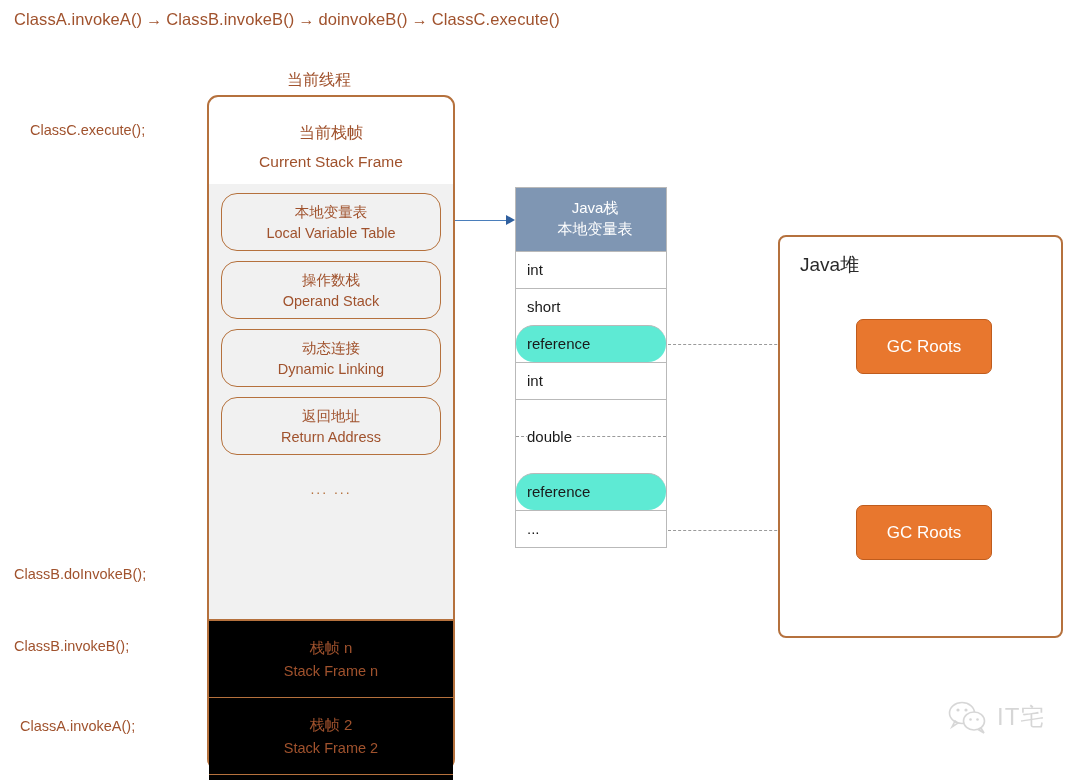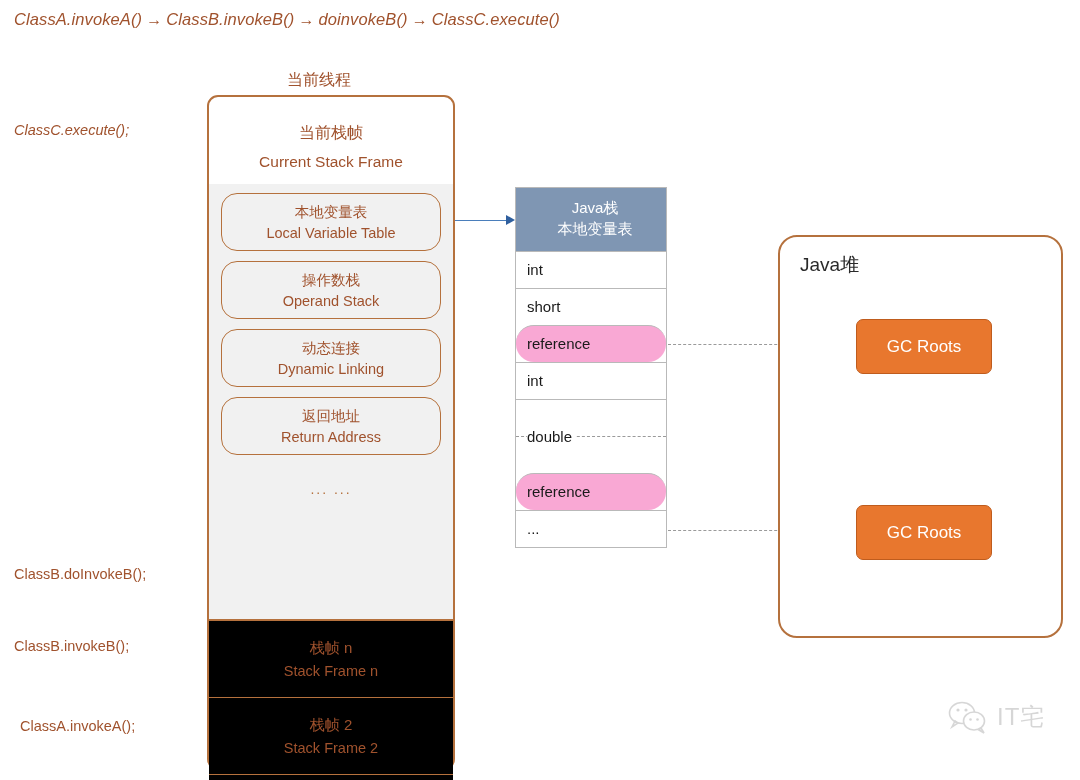--- a/index.html
+++ b/index.html
@@ -14,21 +14,20 @@
   
   .abs { position: absolute; }
 
   
   #call-chain {
     left: 14px; top: 10px;
     font-size: 16.5px;
     color: #a0522d;
     letter-spacing: .1px;
     white-space: nowrap;
-    font-style: italic;
   }
   #call-chain .arrow { color:#a0522d; padding:0 4px; font-size:16px; }
 
   
   .method-label {
     font-size: 14.5px;
     color: #a0522d;
     white-space: nowrap;
   }
 
@@ -121,39 +120,39 @@
   .lvt-row {
     border-top: 1px solid #b9b9b9;
     padding-left: 11px;
     font-size: 15px;
     color: #1a1a1a;
     display: flex; align-items: center;
     height: 37px;
     background: #fff;
     position: relative;
   }
-  .lvt-row.ref { background: #f9a8d4; border-radius: 18px; }
+  .lvt-row.ref { background: #5eead4; border-radius: 18px; }
   .lvt-row.tall { height: 74px; }
   .lvt-row.tall .dashline {
     position: absolute;
     left: 0; right: 0; top: 50%;
     border-top: 1.6px dashed #9a9a9a;
     z-index: 0;
   }
   .lvt-row.tall .txt {
     position: relative; z-index: 1;
     background: #fff; padding-right: 4px;
   }
 
   
   #heap-box {
     left: 778px; top: 235px;
     width: 285px; height: 403px;
     border: 2px solid #b5713d;
-    border-radius: 19px;
+    border-radius: 8px;
     background: #fff;
   }
   #heap-title {
     position: absolute;
     left: 20px; top: 15px;
     font-size: 19px;
     color: #2a2a2a;
   }
   .gc-root {
     position: absolute;
@@ -203,21 +202,21 @@
 </style>
 </head>
 <body>
 
 <div id="stage">
 
   <div id="call-chain" class="abs">
     <span>ClassA.invokeA()</span><span class="arrow">→</span><span>ClassB.invokeB()</span><span class="arrow">→</span><span>doinvokeB()</span><span class="arrow">→</span><span>ClassC.execute()</span>
   </div>
 
-  <div class="abs method-label" style="left:14px; top:122px;font-style:italic;">ClassC.execute();</div>
+  <div class="abs method-label" style="left:30px; top:122px;">ClassC.execute();</div>
   <div class="abs method-label" style="left:14px; top:566px;">ClassB.doInvokeB();</div>
   <div class="abs method-label" style="left:14px; top:638px;">ClassB.invokeB();</div>
   <div class="abs method-label" style="left:20px; top:718px;">ClassA.invokeA();</div>
 
   <div id="thread-title" class="abs" style="left:287px; top:70px;">当前线程</div>
 
   <div id="stack-box" class="abs">
 
     <div id="current-frame-head">
       <div class="cn">当前栈帧</div>

